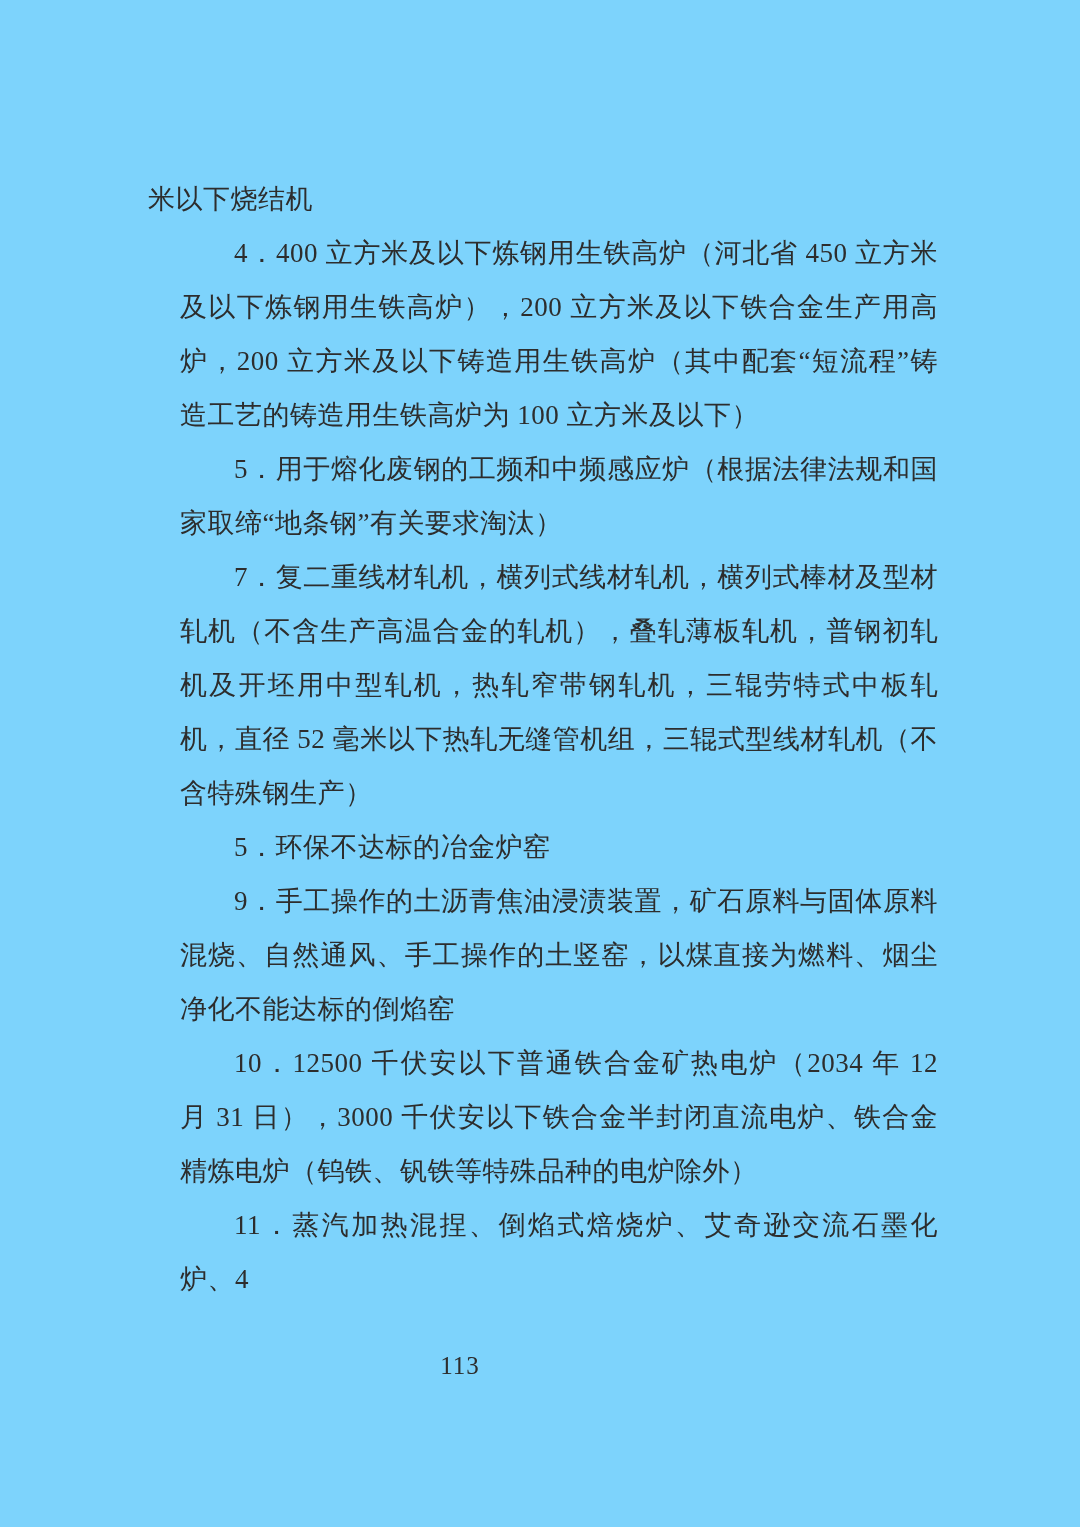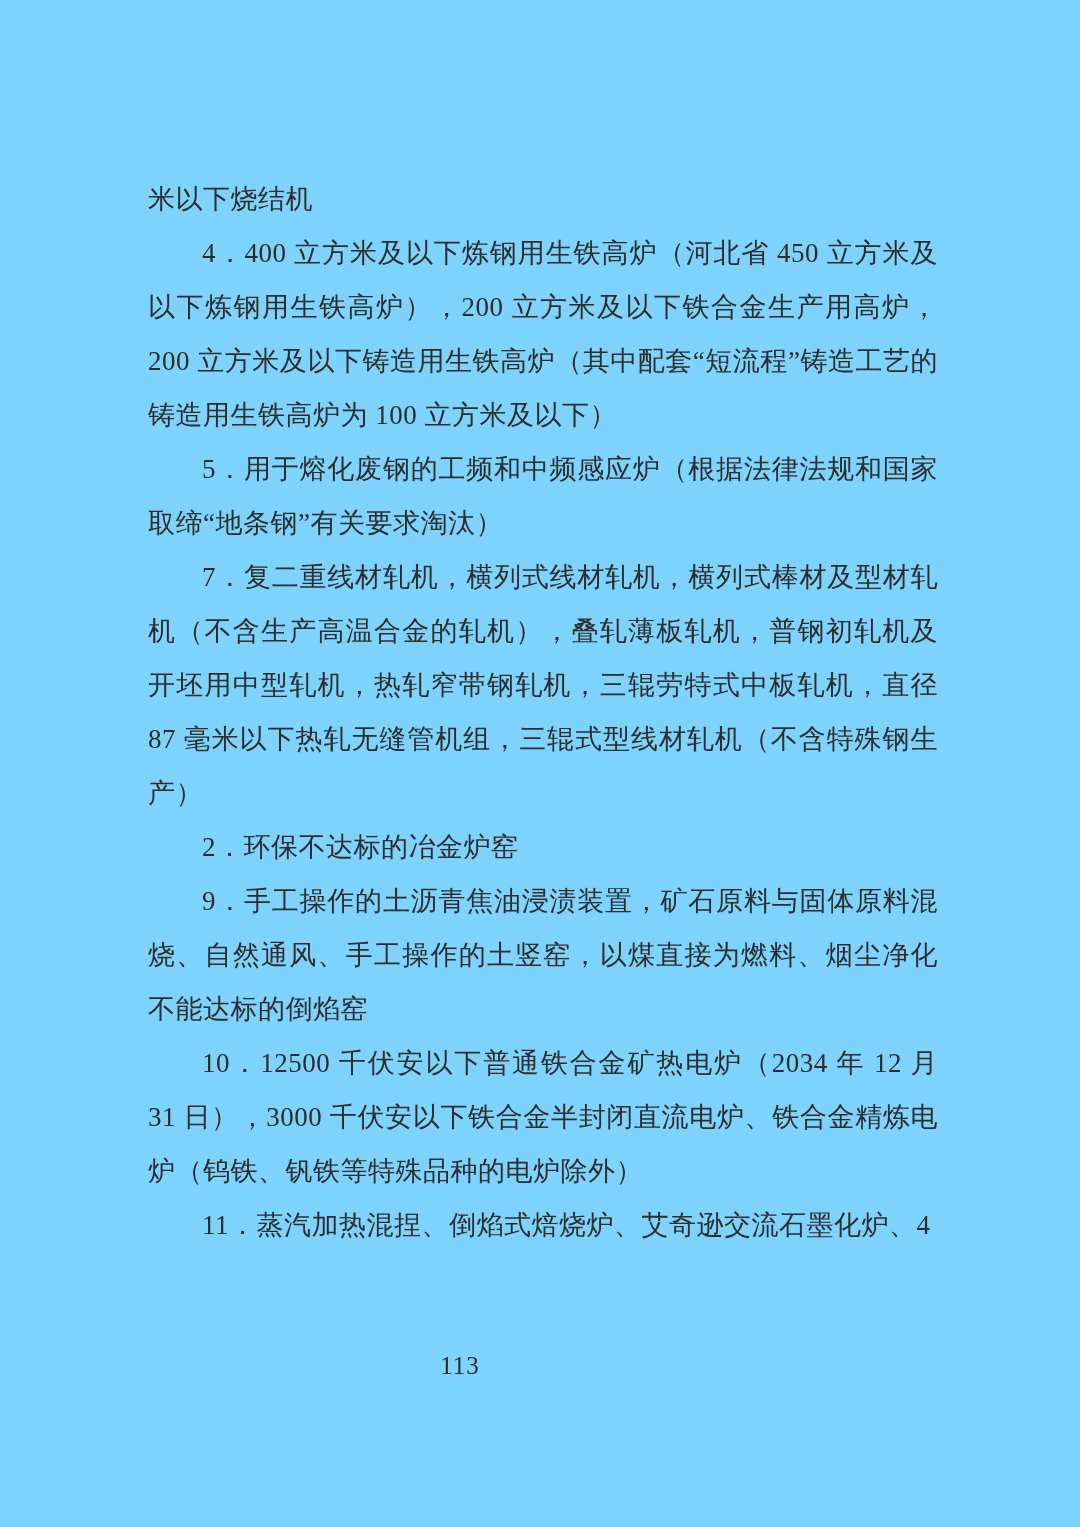--- a/index.html
+++ b/index.html
@@ -33,20 +33,21 @@
     margin: 0;
     padding: 0;
     font-size: 27px;
     line-height: 54px;
     text-align: justify;
     letter-spacing: 0.5px;
     word-break: normal;
   }
   .text-block p.indent {
     text-indent: 2em;
+    margin-left: 32px;
   }
   .page-number {
     position: absolute;
     left: 0;
     top: 1350px;
     width: 920px;
     text-align: center;
     font-size: 25px;
     line-height: 32px;
     color: #2d2d2d;
@@ -55,22 +56,22 @@
 </style>
 </head>
 <body>
 
 <div class="page">
 
   <div class="text-block">
     <p>米以下烧结机</p>
     <p class="indent">4．400 立方米及以下炼钢用生铁高炉（河北省 450 立方米及以下炼钢用生铁高炉），200 立方米及以下铁合金生产用高炉，200 立方米及以下铸造用生铁高炉（其中配套“短流程”铸造工艺的铸造用生铁高炉为 100 立方米及以下）</p>
     <p class="indent">5．用于熔化废钢的工频和中频感应炉（根据法律法规和国家取缔“地条钢”有关要求淘汰）</p>
-    <p class="indent">7．复二重线材轧机，横列式线材轧机，横列式棒材及型材轧机（不含生产高温合金的轧机），叠轧薄板轧机，普钢初轧机及开坯用中型轧机，热轧窄带钢轧机，三辊劳特式中板轧机，直径 87 毫米以下热轧无缝管机组，三辊式型线材轧机（不含特殊钢生产）</p>
-    <p class="indent">2．环保不达标的冶金炉窑</p>
+    <p class="indent">7．复二重线材轧机，横列式线材轧机，横列式棒材及型材轧机（不含生产高温合金的轧机），叠轧薄板轧机，普钢初轧机及开坯用中型轧机，热轧窄带钢轧机，三辊劳特式中板轧机，直径 52 毫米以下热轧无缝管机组，三辊式型线材轧机（不含特殊钢生产）</p>
+    <p class="indent">5．环保不达标的冶金炉窑</p>
     <p class="indent">9．手工操作的土沥青焦油浸渍装置，矿石原料与固体原料混烧、自然通风、手工操作的土竖窑，以煤直接为燃料、烟尘净化不能达标的倒焰窑</p>
     <p class="indent">10．12500 千伏安以下普通铁合金矿热电炉（2034 年 12 月 31 日），3000 千伏安以下铁合金半封闭直流电炉、铁合金精炼电炉（钨铁、钒铁等特殊品种的电炉除外）</p>
     <p class="indent">11．蒸汽加热混捏、倒焰式焙烧炉、艾奇逊交流石墨化炉、4</p>
   </div>
 
   <div class="page-number">113</div>
 
 </div>
 
 </body></html>

